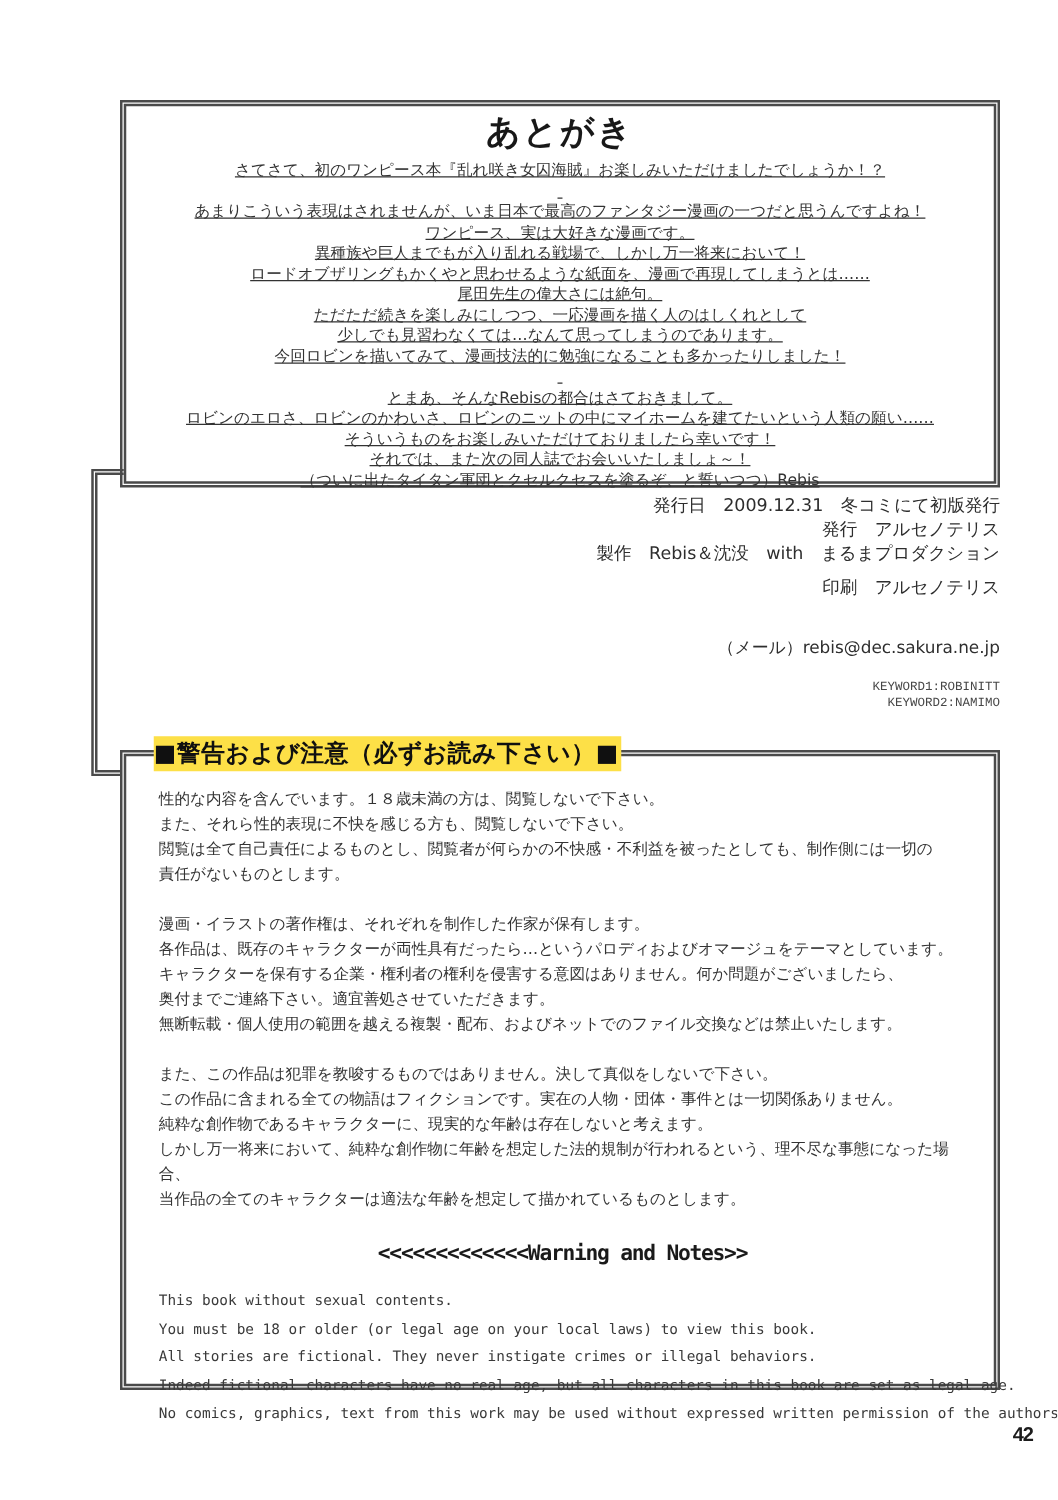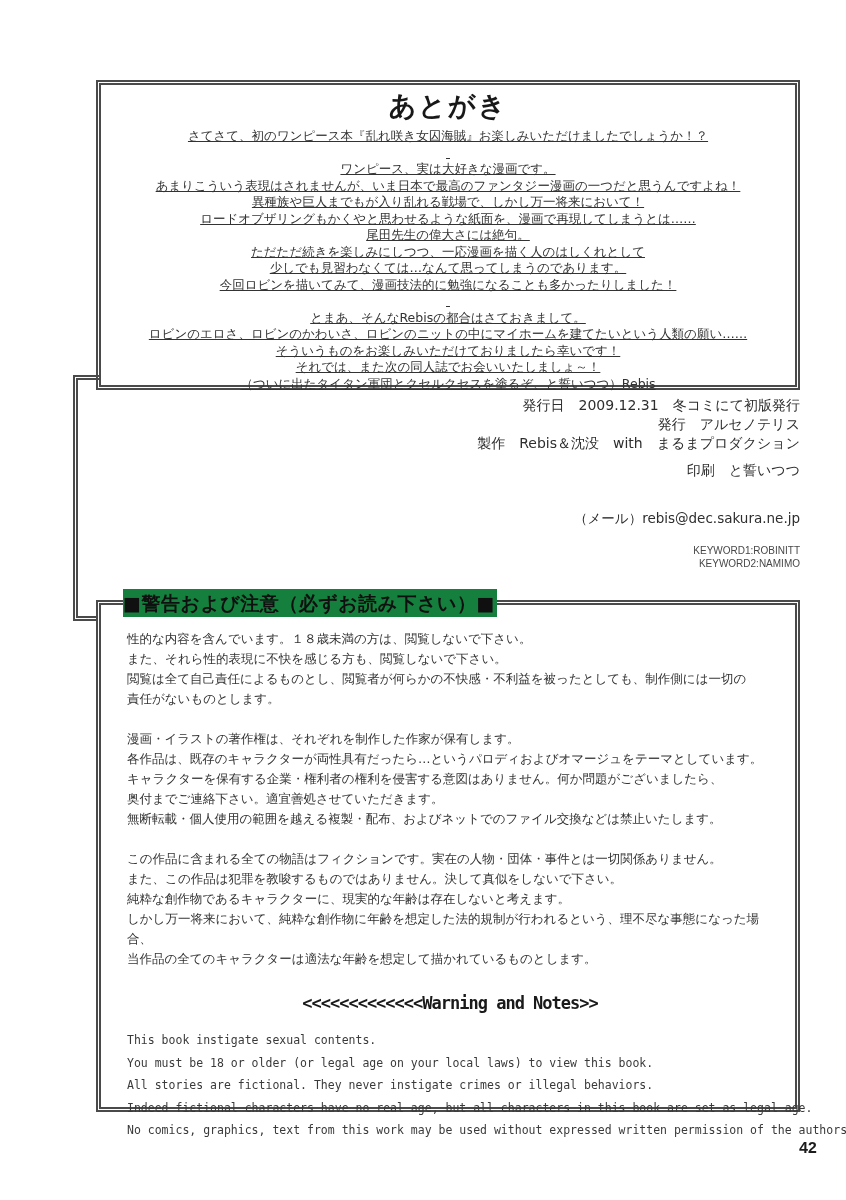--- a/index.html
+++ b/index.html
@@ -21,86 +21,86 @@
   .ln:empty::before{content:"\00a0";}
   
   .colophon{
     position:absolute;left:96px;top:396px;width:704px;text-align:right;
     font-size:14px;line-height:19px;color:#2e2e2e;
   }
   .colophon .gap-s{margin-top:8px;}
   .colophon .gap-m{margin-top:29px;}
   .contact{font-size:13.5px;}
   .keywords{margin-top:16px;font-size:10px;line-height:13px;color:#474747;
-    font-family:Liberation Sans, sans-serif;}
+    font-family:Liberation Mono, monospace;}
   
   .left-bracket{
     position:absolute;left:73px;top:375px;width:26px;height:246px;
     box-sizing:border-box;
     border-left:5px double #4a4a4a;border-top:5px double #4a4a4a;border-bottom:5px double #4a4a4a;
   }
   
   .warning-box{
     position:absolute;left:96px;top:600px;width:704px;height:512px;
     box-sizing:border-box;border:5px double #4a4a4a;background:#fff;
   }
   .warning-header{
-    position:absolute;left:22px;top:-16px;background:#15803d;
+    position:absolute;left:22px;top:-16px;background:#fde047;
     font-size:19px;font-weight:bold;color:#101010;line-height:28px;
     padding-right:2px;letter-spacing:0.5px;white-space:nowrap;
   }
   .warning-body{
     margin:24px 20px 0 26px;font-size:12.5px;line-height:20px;color:#333;
   }
   .en-heading{
     margin:24px 0 4px -2px;
     font-family:"DejaVu Sans Mono",monospace;font-weight:bold;
     font-size:17px;letter-spacing:-1px;color:#1a1a1a;white-space:nowrap;text-align:center;
   }
   .en-lines{margin-top:16px;font-family:"DejaVu Sans Mono",monospace;
     font-size:11.5px;line-height:22.5px;color:#3a3a3a;white-space:nowrap;}
   
   .page-number{
-    position:absolute;right:30px;top:1140px;
+    position:absolute;right:20px;top:1140px;
     font-size:16px;font-weight:bold;color:#1c1c1c;
-    font-family:Liberation Mono, monospace;letter-spacing:-1px;
+    font-family:Liberation Sans, sans-serif;letter-spacing:-1px;
   }
 </style>
 </head>
 <body>
 
 <div id="page">
 
   <div class="afterword-box">
     <div class="afterword-title">あとがき</div>
     <div class="afterword-lines">
       <div class="ln">さてさて、初のワンピース本『乱れ咲き女囚海賊』お楽しみいただけましたでしょうか！？</div>
       <div class="ln"></div>
+      <div class="ln">あまりこういう表現はされませんが、いま日本で最高のファンタジー漫画の一つだと思うんですよね！</div>
       <div class="ln">ワンピース、実は大好きな漫画です。</div>
-      <div class="ln">あまりこういう表現はされませんが、いま日本で最高のファンタジー漫画の一つだと思うんですよね！</div>
       <div class="ln">異種族や巨人までもが入り乱れる戦場で、しかし万一将来において！</div>
       <div class="ln">ロードオブザリングもかくやと思わせるような紙面を、漫画で再現してしまうとは……</div>
       <div class="ln">尾田先生の偉大さには絶句。</div>
       <div class="ln">ただただ続きを楽しみにしつつ、一応漫画を描く人のはしくれとして</div>
       <div class="ln">少しでも見習わなくては…なんて思ってしまうのであります。</div>
       <div class="ln">今回ロビンを描いてみて、漫画技法的に勉強になることも多かったりしました！</div>
       <div class="ln"></div>
       <div class="ln">とまあ、そんなRebisの都合はさておきまして。</div>
       <div class="ln">ロビンのエロさ、ロビンのかわいさ、ロビンのニットの中にマイホームを建てたいという人類の願い……</div>
       <div class="ln">そういうものをお楽しみいただけておりましたら幸いです！</div>
       <div class="ln">それでは、また次の同人誌でお会いいたしましょ～！</div>
       <div class="ln">（ついに出たタイタン軍団とクセルクセスを塗るぞ、と誓いつつ）Rebis</div>
     </div>
   </div>
 
   <div class="colophon">
     <div class="ln">発行日　2009.12.31　冬コミにて初版発行</div>
     <div class="ln">発行　アルセノテリス</div>
     <div class="ln">製作　Rebis＆沈没　with　まるまプロダクション</div>
-    <div class="ln gap-s">印刷　と誓いつつ</div>
+    <div class="ln gap-s">印刷　アルセノテリス</div>
     <div class="ln gap-m contact">（メール）rebis@dec.sakura.ne.jp</div>
     <div class="keywords">
       <div class="ln">KEYWORD1:ROBINITT</div>
       <div class="ln">KEYWORD2:NAMIMO</div>
     </div>
   </div>
 
   <div class="left-bracket"></div>
 
   <div class="warning-box">
@@ -110,30 +110,30 @@
       <div class="ln">また、それら性的表現に不快を感じる方も、閲覧しないで下さい。</div>
       <div class="ln">閲覧は全て自己責任によるものとし、閲覧者が何らかの不快感・不利益を被ったとしても、制作側には一切の</div>
       <div class="ln">責任がないものとします。</div>
       <div class="ln"></div>
       <div class="ln">漫画・イラストの著作権は、それぞれを制作した作家が保有します。</div>
       <div class="ln">各作品は、既存のキャラクターが両性具有だったら…というパロディおよびオマージュをテーマとしています。</div>
       <div class="ln">キャラクターを保有する企業・権利者の権利を侵害する意図はありません。何か問題がございましたら、</div>
       <div class="ln">奥付までご連絡下さい。適宜善処させていただきます。</div>
       <div class="ln">無断転載・個人使用の範囲を越える複製・配布、およびネットでのファイル交換などは禁止いたします。</div>
       <div class="ln"></div>
+      <div class="ln">また、この作品は犯罪を教唆するものではありません。決して真似をしないで下さい。</div>
       <div class="ln">この作品に含まれる全ての物語はフィクションです。実在の人物・団体・事件とは一切関係ありません。</div>
-      <div class="ln">また、この作品は犯罪を教唆するものではありません。決して真似をしないで下さい。</div>
       <div class="ln">純粋な創作物であるキャラクターに、現実的な年齢は存在しないと考えます。</div>
       <div class="ln">しかし万一将来において、純粋な創作物に年齢を想定した法的規制が行われるという、理不尽な事態になった場合、</div>
       <div class="ln">当作品の全てのキャラクターは適法な年齢を想定して描かれているものとします。</div>
 
       <div class="en-heading">&lt;&lt;&lt;&lt;&lt;&lt;&lt;&lt;&lt;&lt;&lt;&lt;&lt;Warning and Notes&gt;&gt;</div>
 
       <div class="en-lines">
-        <div class="ln">This book instigate sexual contents.</div>
+        <div class="ln">This book without sexual contents.</div>
         <div class="ln">You must be 18 or older (or legal age on your local laws) to view this book.</div>
         <div class="ln">All stories are fictional. They never instigate crimes or illegal behaviors.</div>
         <div class="ln">Indeed fictional characters have no real age, but all characters in this book are set as legal age.</div>
         <div class="ln">No comics, graphics, text from this work may be used without expressed written permission of the authors.</div>
       </div>
     </div>
   </div>
 
   <div class="page-number">42</div>
 

